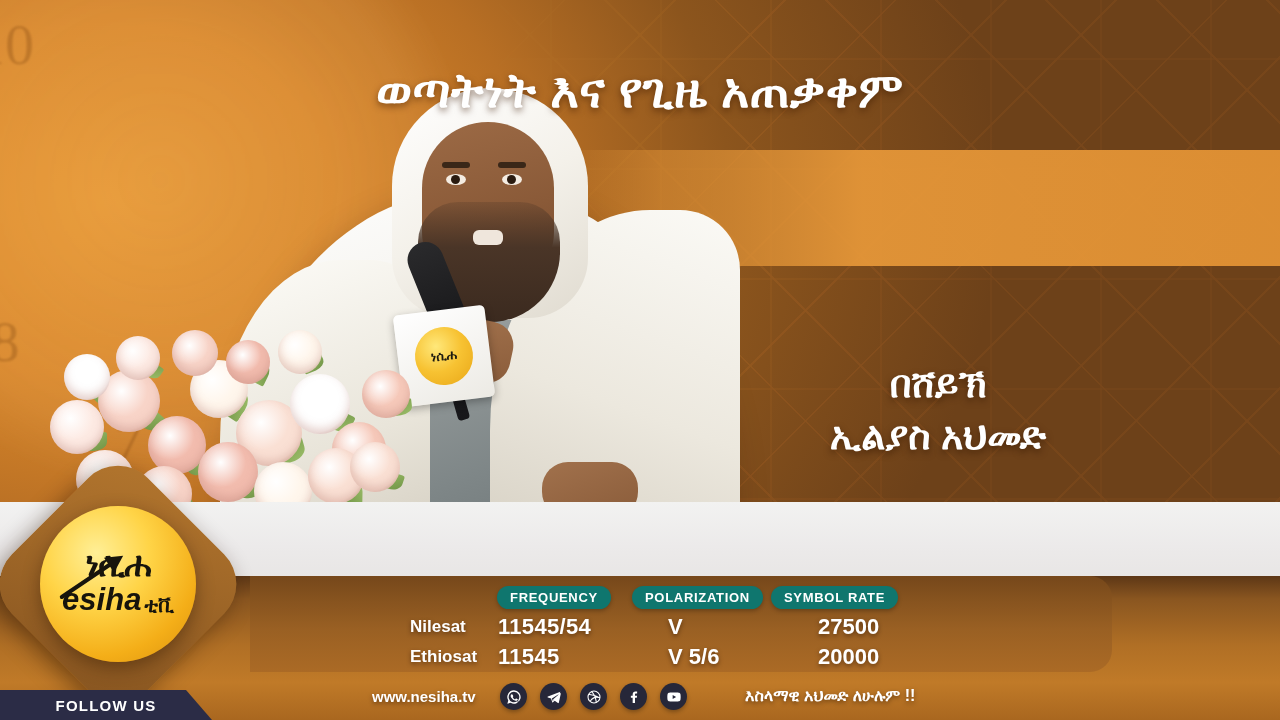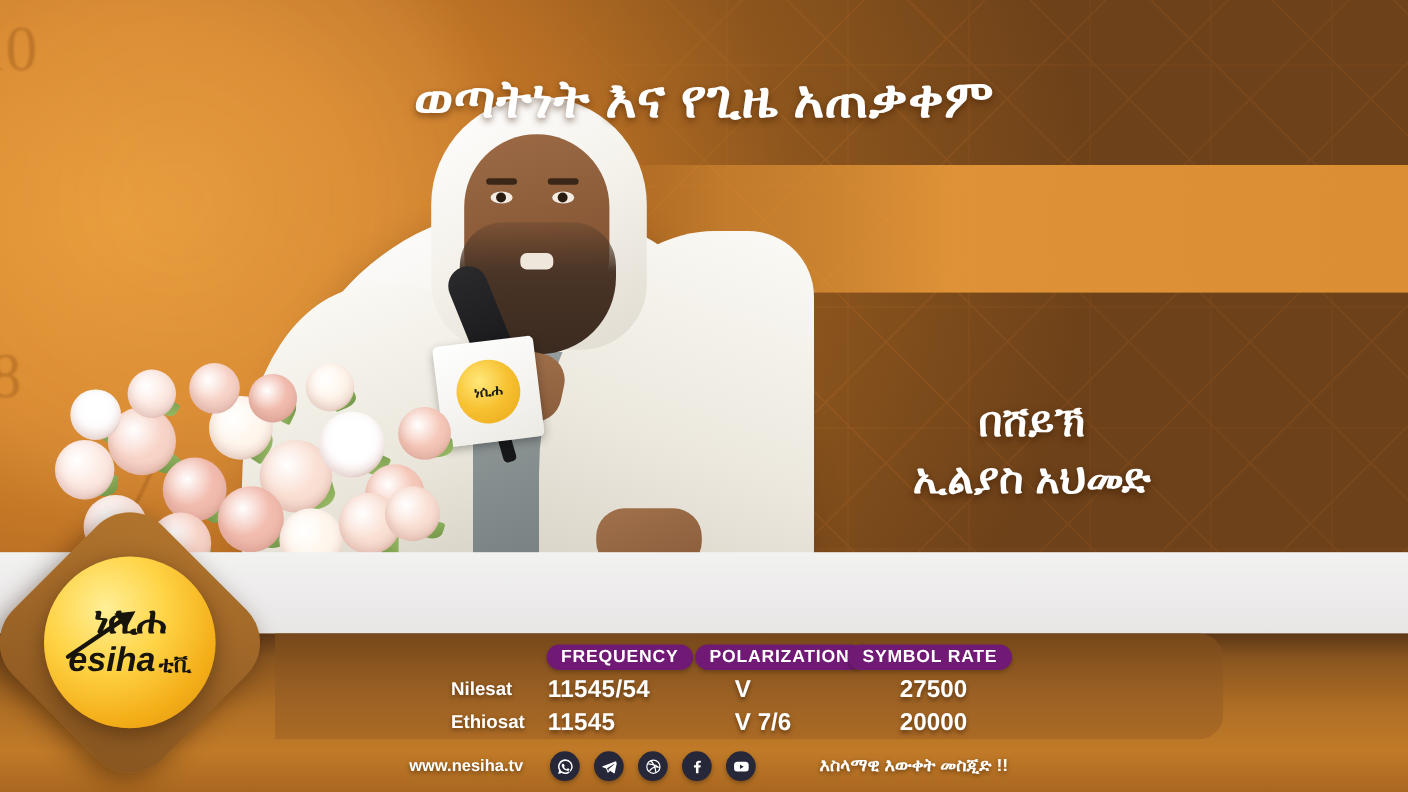--- a/index.html
+++ b/index.html
@@ -143,21 +143,21 @@
   .follow{ position:absolute; left:0; top:690px; width:212px; height:30px;
     background:#2b2c46; color:#fff; font-size:15px; font-weight:bold;
     letter-spacing:1.2px; display:flex; align-items:center; justify-content:center;
     clip-path:polygon(0 0, 186px 0, 212px 30px, 0 30px);}
 
   
   .freq-panel{ position:absolute; left:250px; top:576px; width:862px; height:96px;
     background:linear-gradient(180deg, rgba(120,73,27,.92) 0%, rgba(152,95,35,.88) 55%, rgba(168,104,37,.85) 100%);
     border-radius:0 22px 22px 0; }
   .pill{ position:absolute; top:586px; height:23px; border-radius:12px;
-    background:#701a75; color:#fff; font-size:16px; font-weight:bold;
+    background:#0f766e; color:#fff; font-size:13px; font-weight:bold;
     letter-spacing:.7px; display:flex; align-items:center; justify-content:center;
     padding:0 13px; box-shadow:0 2px 4px rgba(0,0,0,.25);}
   .pill.f{ left:497px; } .pill.p{ left:632px; } .pill.s{ left:771px;text-align:right; }
 
   .freq-table{ position:absolute; left:410px; top:612px; width:560px;
     color:#ffffff; font-size:19px; font-weight:bold;
     text-shadow:0 2px 4px rgba(40,18,0,.5); }
   .freq-table table{ border-collapse:collapse; width:100%; }
   .freq-table td{ padding:2px 0; white-space:nowrap; }
   .td-name{ width:88px; font-size:17px; }
@@ -273,39 +273,40 @@
   <div class="logo-badge"></div>
   <div class="logo-circle">
     <div class="logo-am">ነሲሐ</div>
     <div class="logo-row">
       <span class="logo-en">esiha</span>
       <span class="logo-tv">ቲቪ</span>
     </div>
   </div>
   <div class="logo-arrow"></div>
 
+  <div class="follow">FOLLOW US</div>
 
   <div class="freq-panel"></div>
   <div class="pill f">FREQUENCY</div>
   <div class="pill p">POLARIZATION</div>
   <div class="pill s">SYMBOL RATE</div>
 
   <div class="freq-table">
     <table>
       <tbody>
         <tr>
           <td class="td-name">Nilesat</td>
           <td class="td-freq">11545/54</td>
           <td class="td-pol">V</td>
           <td class="td-sym">27500</td>
         </tr>
         <tr>
           <td class="td-name">Ethiosat</td>
           <td class="td-freq">11545</td>
-          <td class="td-pol">V  7/6</td>
+          <td class="td-pol">V  5/6</td>
           <td class="td-sym">20000</td>
         </tr>
       </tbody>
     </table>
   </div>
 
   <div class="site">www.nesiha.tv</div>
 
   <div class="socials">
     <div class="sicon">
@@ -329,14 +330,14 @@
           <path d="M13.5 21v-8h2.7l.4-3h-3.1V8.1c0-.9.3-1.5 1.5-1.5h1.7V3.9c-.3 0-1.3-.1-2.5-.1-2.5 0-4.2 1.5-4.2 4.3V10H7.3v3h2.7v8h3.5z"></path>
         </svg>
     </div>
     <div class="sicon">
       <svg width="16" height="16" viewBox="0 0 24 24" fill="#fff">
           <path d="M21.6 7.6a2.5 2.5 0 00-1.8-1.8C18.2 5.4 12 5.4 12 5.4s-6.2 0-7.8.4A2.5 2.5 0 002.4 7.6C2 9.2 2 12 2 12s0 2.8.4 4.4a2.5 2.5 0 001.8 1.8c1.6.4 7.8.4 7.8.4s6.2 0 7.8-.4a2.5 2.5 0 001.8-1.8c.4-1.6.4-4.4.4-4.4s0-2.8-.4-4.4zM10 15.1V8.9l5.2 3.1-5.2 3.1z"></path>
         </svg>
     </div>
   </div>
 
-  <div class="tagline">እስላማዊ እውቀት መስጂድ !!</div>
+  <div class="tagline">እስላማዊ አህመድ ለሁሉም !!</div>
 </div>
 
 </body></html>

